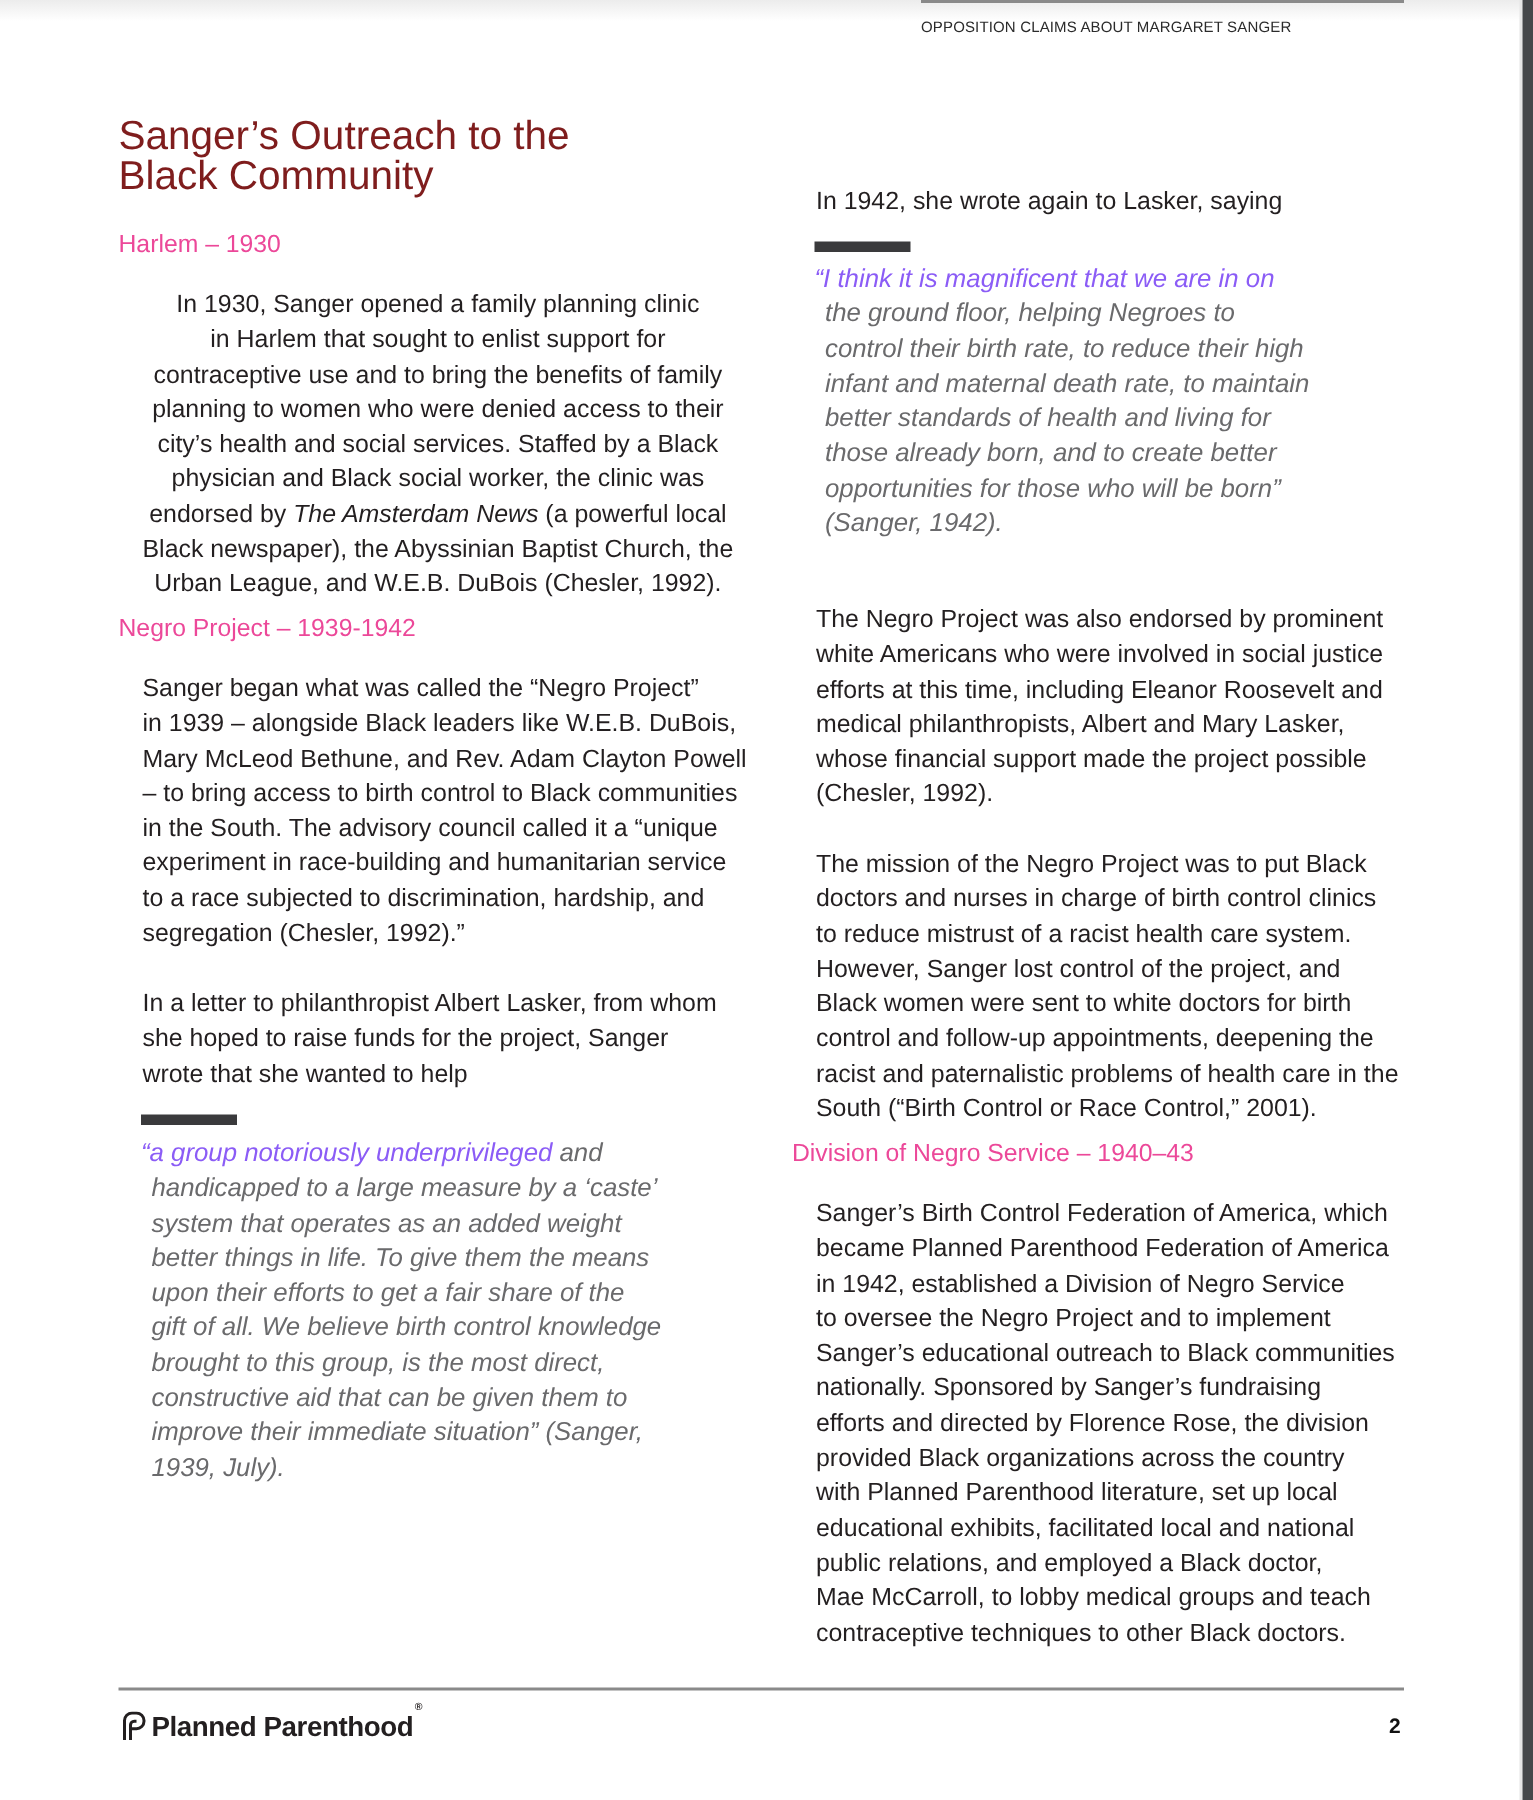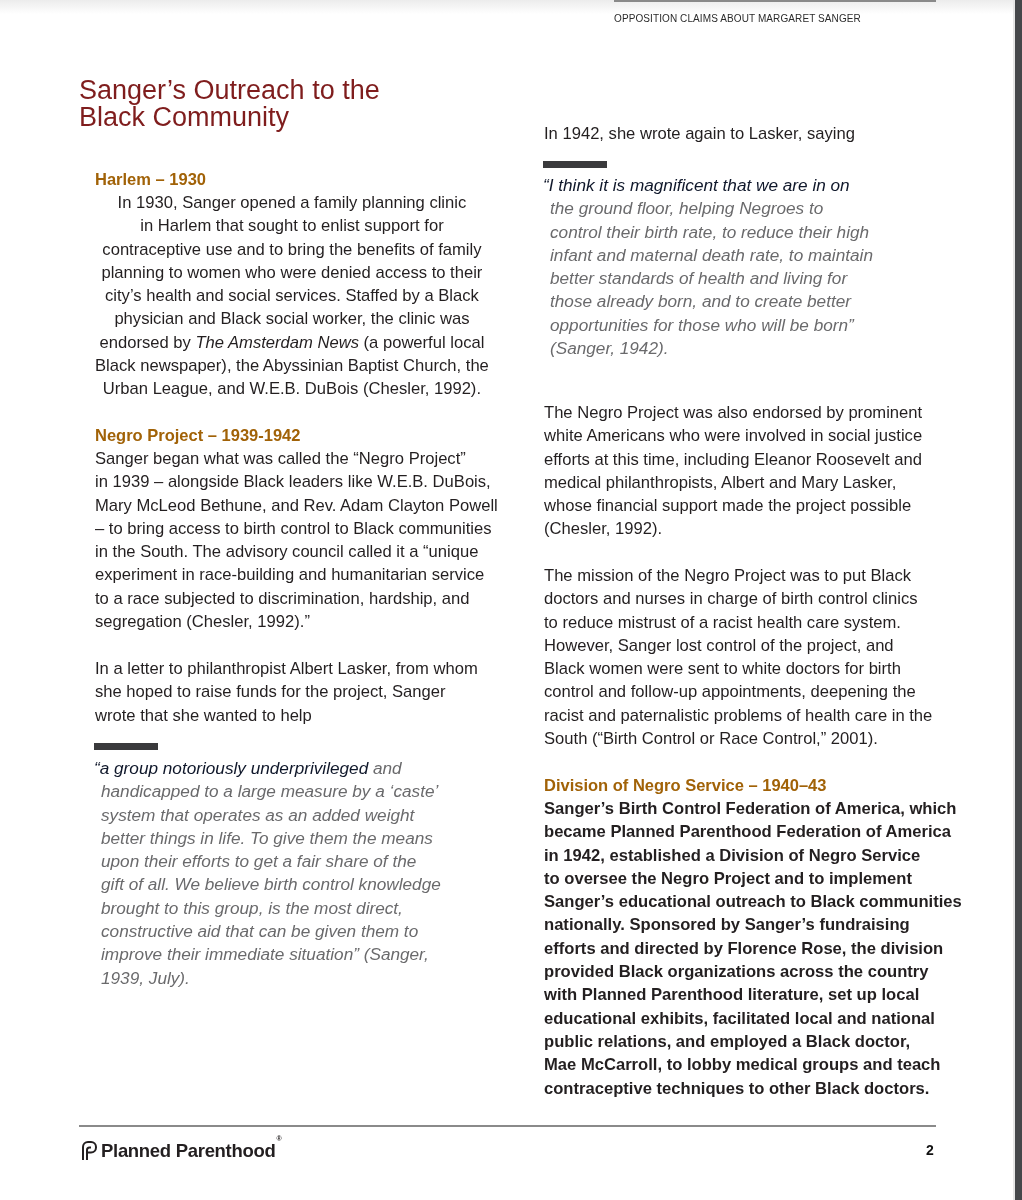--- a/index.html
+++ b/index.html
@@ -55,24 +55,24 @@
       width: 420px;
       font-size: 27px;
       line-height: 27px;
       font-weight: normal;
       color: #7f1d1d;
       margin: 0;
     }
     .subhead {
       position: absolute;
       font-size: 16.5px;
-      font-weight: bold;
-      color: #a16207;
+      font-weight: normal;
+      color: #ec4899;
       line-height: 22px;
-      margin: 16px;
+      margin: 0;
       white-space: nowrap;
     }
     .para {
       position: absolute;
       font-size: 16.6px;
       line-height: 23.3px;
       color: #231f20;
       margin: 16px;
     }
     .para .line { display: block; white-space: nowrap; }
@@ -84,21 +84,21 @@
     .quote {
       position: absolute;
       font-size: 17.2px;
       line-height: 23.3px;
       font-style: italic;
       color: #6a6a6c;
       margin: 0;
     }
     .quote .line { display: block; white-space: nowrap; padding-left: 7px; }
     .quote .line.first { padding-left: 0; }
-    .quote .accent { color: #0f172a; }
+    .quote .accent { color: #8b5cf6; }
 
     .footer-rule {
       position: absolute;
       left: 79px; top: 1125px;
       width: 857px; height: 2px;
       background: #8a8a8a;
     }
     .logo {
       position: absolute;
       left: 81px; top: 1140px;
@@ -219,21 +219,21 @@
     <span class="line">doctors and nurses in charge of birth control clinics</span>
     <span class="line">to reduce mistrust of a racist health care system.</span>
     <span class="line">However, Sanger lost control of the project, and</span>
     <span class="line">Black women were sent to white doctors for birth</span>
     <span class="line">control and follow-up appointments, deepening the</span>
     <span class="line">racist and paternalistic problems of health care in the</span>
     <span class="line">South (“Birth Control or Race Control,” 2001).</span>
   </div>
 
 <h2 class="subhead" style="left:528px; top:758px;">Division of Negro Service – 1940–43</h2>
-<div class="para" id="division-para" style="left:528px; top:781px;font-weight:bold;">
+<div class="para" id="division-para" style="left:528px; top:781px;">
     <span class="line">Sanger’s Birth Control Federation of America, which</span>
     <span class="line">became Planned Parenthood Federation of America</span>
     <span class="line">in 1942, established a Division of Negro Service</span>
     <span class="line">to oversee the Negro Project and to implement</span>
     <span class="line">Sanger’s educational outreach to Black communities</span>
     <span class="line">nationally. Sponsored by Sanger’s fundraising</span>
     <span class="line">efforts and directed by Florence Rose, the division</span>
     <span class="line">provided Black organizations across the country</span>
     <span class="line">with Planned Parenthood literature, set up local</span>
     <span class="line">educational exhibits, facilitated local and national</span>

